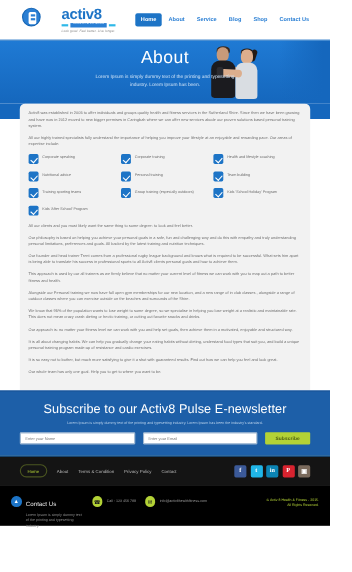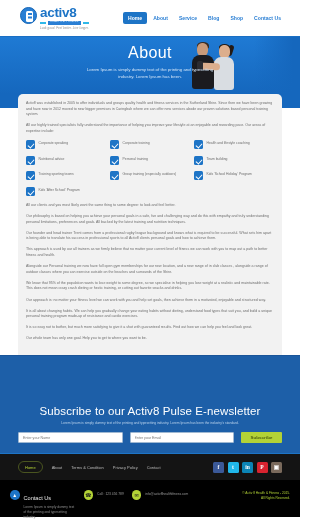--- a/index.html
+++ b/index.html
@@ -13,21 +13,21 @@
 
   
   .header {
     height: 36px;
     background: #ffffff;
     display: flex;
     align-items: center;
     padding: 0 14px 0 20px;
     position: relative;
   }
-  .logo { display: flex; align-items: flex-start; gap: 3px; }
+  .logo { display: flex; align-items: flex-start; gap: 19px; }
   .logo-mark {
     width: 17px; height: 17px; border-radius: 50%;
     background: #2a7fd4;
     border: 1.5px solid #1565b5;
     position: relative; flex: none;
     margin-top: 1px;
   }
   .logo-mark::before {
     content: "";
     position: absolute; left: 5px; top: 3px;
@@ -145,21 +145,21 @@
 
   
   .newsletter {
     background: #1d5fa8;
     padding: 9px 18px 10px;
     text-align: center;
     border-top: 1px solid #1a5599;
   }
   .newsletter h2 {
     font-size: 11.5px; font-weight: normal; color: #ffffff;
-    letter-spacing: 0.1px; line-height: 14px; margin-top: 39px;
+    letter-spacing: 0.1px; line-height: 14px;
   }
   .newsletter .sub {
     font-size: 3.3px; color: #b9d2ec; margin-top: 3px; line-height: 5px;
   }
   .nl-form { display: flex; gap: 7px; margin-top: 6px; align-items: center; }
   .nl-form input {
     flex: 1; height: 11px; border: 1px solid #9fb8d2; background: #ffffff;
     font-size: 3.6px; color: #9a9a9a; padding: 0 4px;
     font-family: "Liberation Sans", sans-serif; border-radius: 1px;
   }

